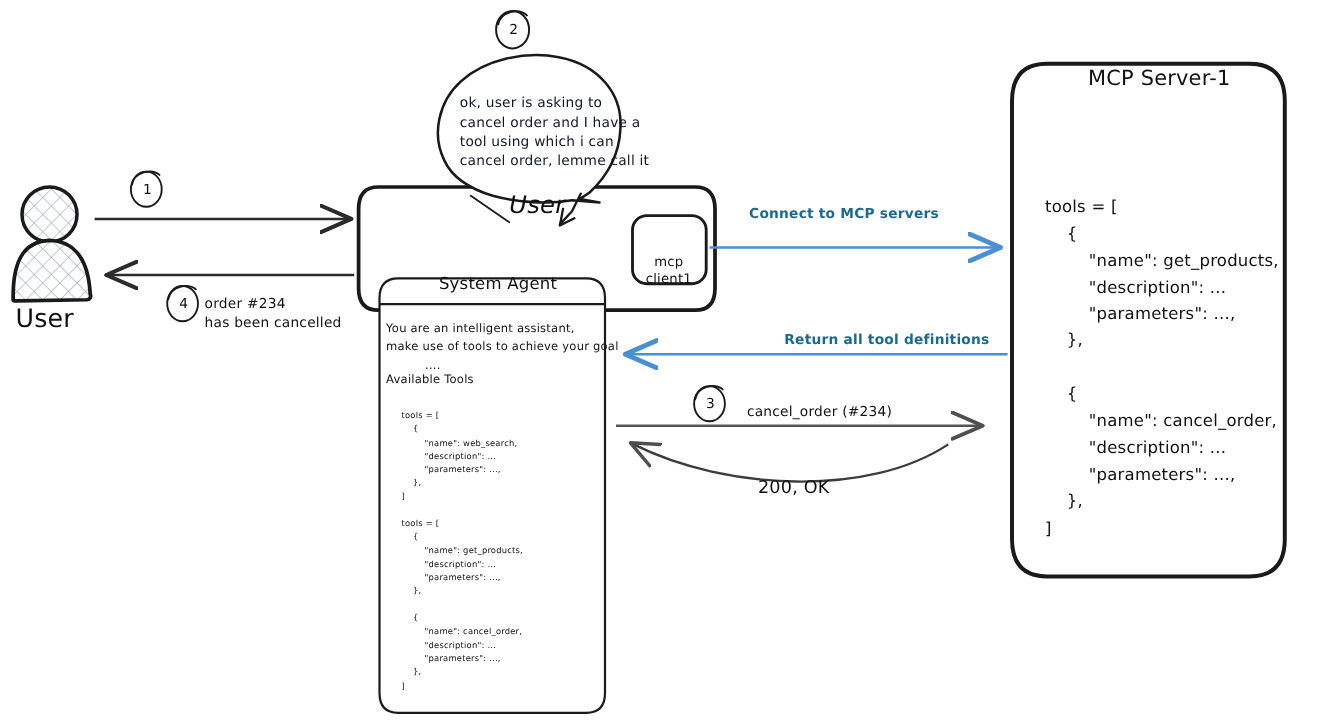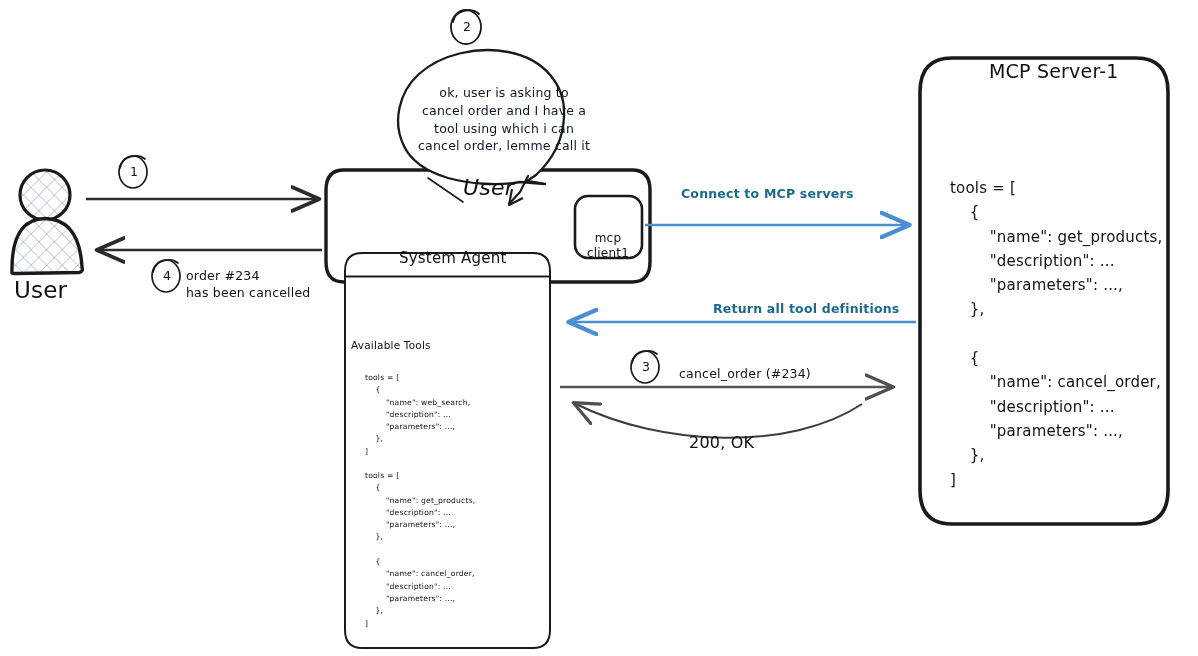--- a/index.html
+++ b/index.html
@@ -6,21 +6,21 @@
   html,body{margin:0;padding:0;background:#ffffff;}
   body{
     width:1198px;height:656px;position:relative;overflow:hidden;
     font-family:"DejaVu Sans","Liberation Sans",sans-serif;
     color:#111;
   }
   #stage{position:absolute;left:0;top:0;width:1198px;height:656px;}
   #stage svg{position:absolute;left:0;top:0;width:1198px;height:656px;overflow:visible;}
 
   
-  .txt{position:absolute;white-space:pre;line-height:1.28;text-align:center;}
+  .txt{position:absolute;white-space:pre;line-height:1.28;}
   .hand{font-family:"DejaVu Sans","Liberation Sans",sans-serif;font-weight:400;letter-spacing:.2px;}
 
   .lbl-user{left:14px;top:276px;font-size:23px;color:#111;}
   .lbl-agent{left:463px;top:174px;font-size:22px;font-style:italic;color:#111;}
   .lbl-mcpclient{left:578px;top:203px;font-size:12px;text-align:center;width:60px;line-height:1.25;color:#111;margin-top:28px;}
   .lbl-sysprompt{left:399px;top:249px;font-size:15px;color:#111;}
   .lbl-server{left:989px;top:59px;font-size:19px;color:#111;}
 
   .bubble-text{left:418px;top:84px;font-size:12.5px;color:#0f172a;line-height:1.42;}
 
@@ -168,20 +168,23 @@
         "parameters": ...,
     },
 
     {
         "name": cancel_order,
         "description": ...
         "parameters": ...,
     },
 ]</div>
 
+  <div class="code hand sp-head"><span>You are an intelligent assistant,</span>
+<span>make use of tools to achieve your goal</span>
+<span>          ....</span></div>
 
   <div class="code hand sp-avail">Available Tools</div>
 
   <div class="code hand sp-code1">tools = [
     {
         "name": web_search,
         "description": ...
         "parameters": ...,
     },
 ]</div>

